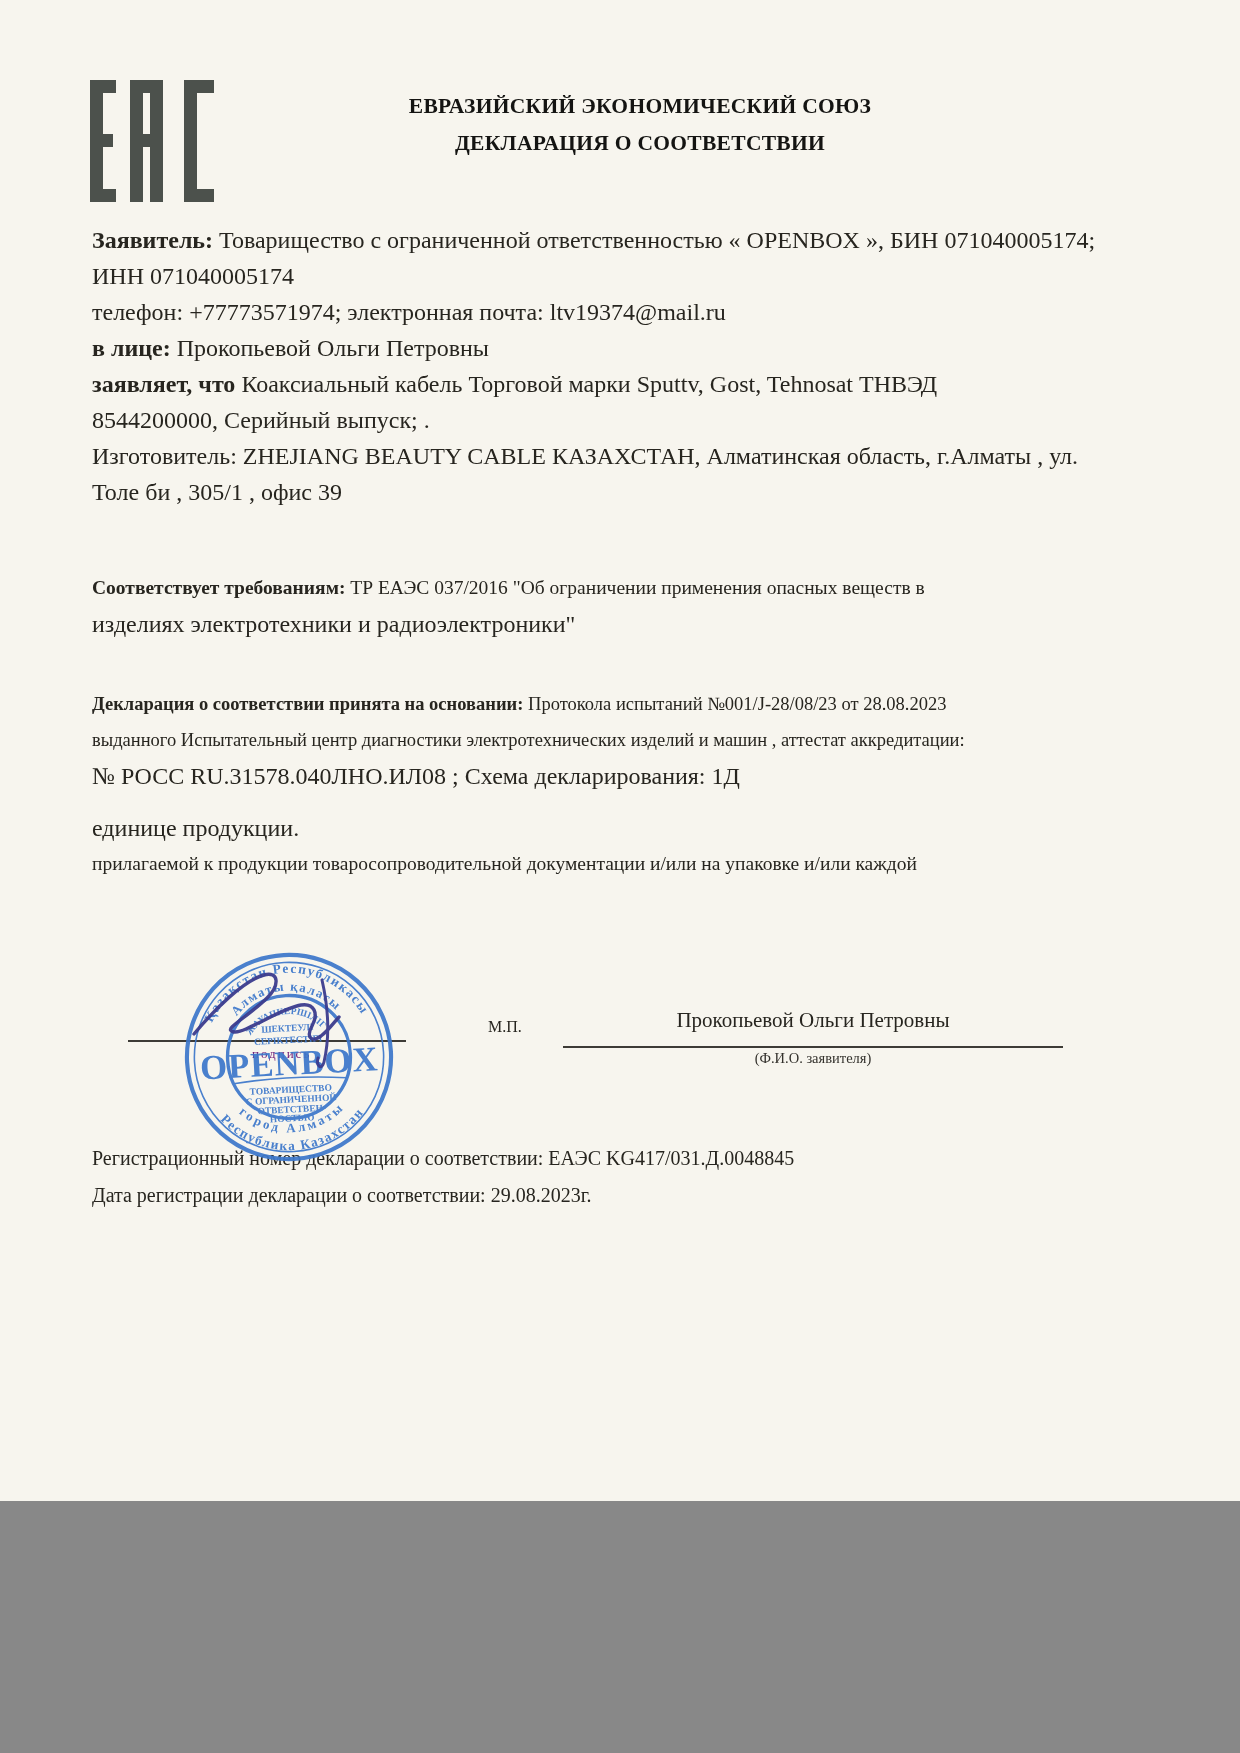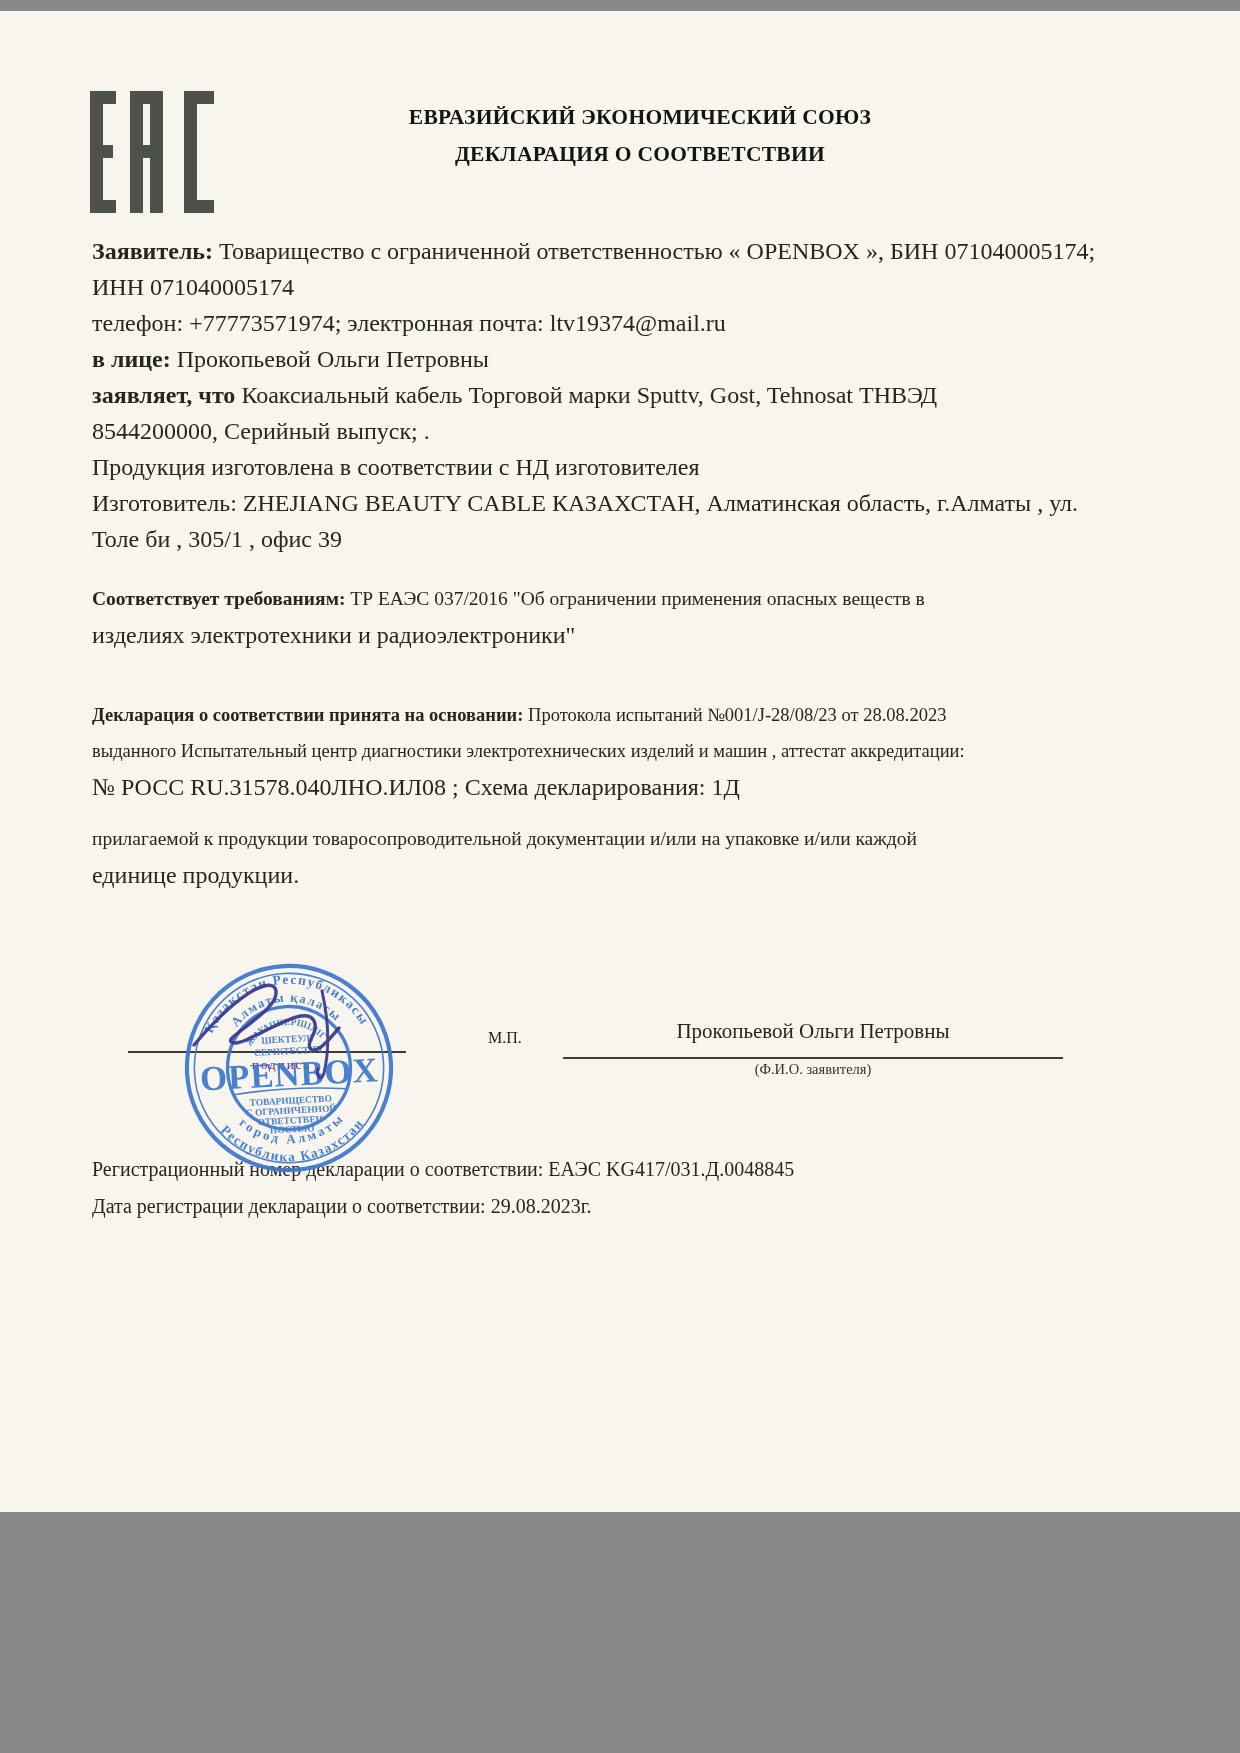--- a/index.html
+++ b/index.html
@@ -1,17 +1,17 @@
 <!DOCTYPE html>
 <html><head>
 <meta charset="utf-8">
 <style>
   html,body{margin:0;padding:0;background:#888;}
   .page{
-    position:relative;width:1240px;height:1501px;margin:11px auto;
+    position:relative;width:1240px;height:1501px;margin:0 auto;
     background:#f7f5ee;overflow:hidden;
     font-family:"Liberation Serif", "DejaVu Serif", serif;
     color:#27251f;
   }
   
   .eac-logo{position:absolute;left:90px;top:80px;width:124px;height:122px;}
   
   .title{position:absolute;left:40px;top:88px;width:1200px;text-align:center;
     font-weight:bold;font-size:21.5px;line-height:37px;color:#141412;letter-spacing:.3px;}
   
@@ -71,39 +71,38 @@
     <div>ДЕКЛАРАЦИЯ О СООТВЕТСТВИИ</div>
   </div>
 
   <div class="block blk-main">
     <div class="line"><span class="b">Заявитель:</span><span> Товарищество с ограниченной ответственностью « OPENBOX », БИН 071040005174;</span></div>
     <div class="line"><span>ИНН 071040005174</span></div>
     <div class="line"><span>телефон: +77773571974; электронная почта: ltv19374@mail.ru</span></div>
     <div class="line"><span class="b">в лице:</span><span> Прокопьевой Ольги Петровны</span></div>
     <div class="line"><span class="b">заявляет, что</span><span> Коаксиальный кабель Торговой марки Sputtv, Gost, Tehnosat ТНВЭД</span></div>
     <div class="line"><span>8544200000, Серийный выпуск; .</span></div>
-    <div class="line"><span>Продукция изготовлена в соответствии с НД изготовителея</span></div>
     <div class="line"><span>Изготовитель: ZHEJIANG BEAUTY CABLE КАЗАХСТАН, Алматинская область, г.Алматы , ул.</span></div>
     <div class="line"><span>Толе би , 305/1 , офис 39</span></div>
   </div>
 
   <div class="block blk-req">
     <div class="line fs19"><span class="b">Соответствует требованиям:</span><span> ТР ЕАЭС 037/2016 "Об ограничении применения опасных веществ в</span></div>
     <div class="line"><span>изделиях электротехники и радиоэлектроники"</span></div>
   </div>
 
   <div class="block blk-basis">
     <div class="line fs18"><span class="b">Декларация о соответствии принята на основании:</span><span> Протокола испытаний №001/J-28/08/23 от 28.08.2023</span></div>
     <div class="line fs18"><span>выданного Испытательный центр диагностики электротехнических изделий и машин , аттестат аккредитации:</span></div>
     <div class="line"><span>№ РОСС RU.31578.040ЛНО.ИЛ08 ; Схема декларирования: 1Д</span></div>
   </div>
 
   <div class="block blk-add">
+    <div class="line"><span>единице продукции.</span></div>
     <div class="line fs19"><span>прилагаемой к продукции товаросопроводительной документации и/или на упаковке и/или каждой</span></div>
-    <div class="line"><span>единице продукции.</span></div>
   </div>
 
 
   <div class="sigline sig-left"></div>
   <div class="sig-caption">подпись</div>
   <div class="mp">М.П.</div>
   <div class="signer-name">Прокопьевой Ольги Петровны</div>
   <div class="sigline sig-right"></div>
   <div class="signer-caption">(Ф.И.О. заявителя)</div>
 

